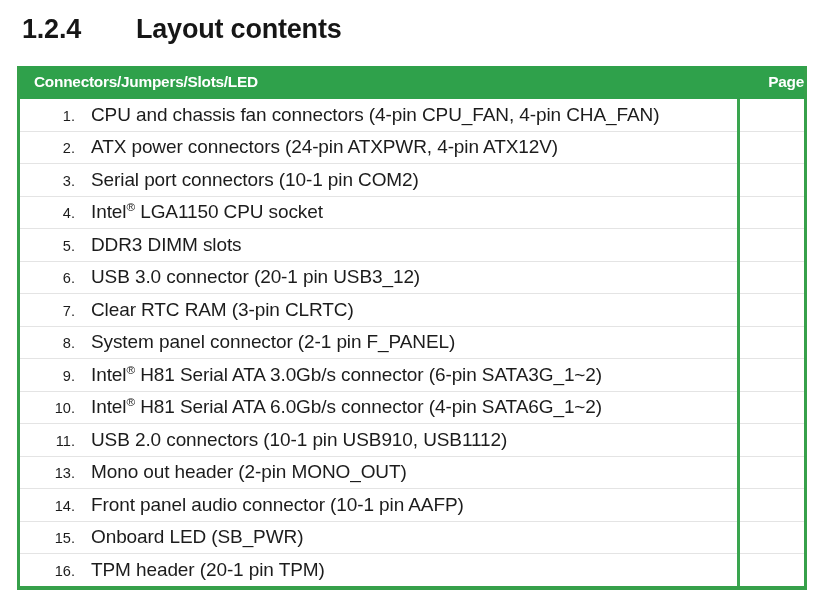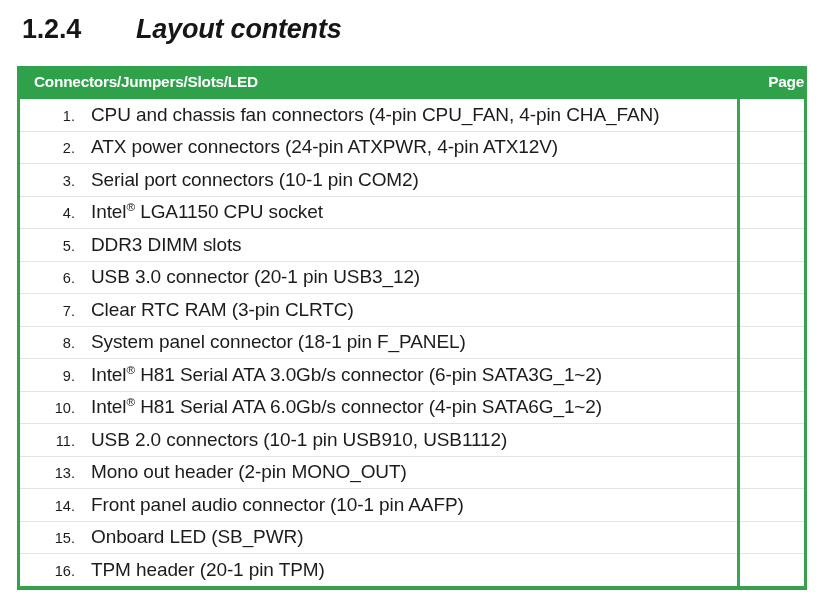--- a/index.html
+++ b/index.html
@@ -31,21 +31,20 @@
     font-size: 27px;
     letter-spacing: -0.2px;
     color: #161616;
   }
   .section-number {
     width: 114px;
     flex: 0 0 114px;
   }
   .section-title {
     flex: 1 1 auto;
-    font-style: italic;
   }
 
   
   .table-wrap {
     margin: 21px 17px 0 17px;
     border: 3px solid #36a04a;
     border-top-width: 0;
     border-bottom-width: 4px;
     background: #ffffff;
     box-sizing: border-box;
@@ -211,21 +210,21 @@
                 <span class="row-index">7.</span>
                 <span class="row-text"><span>Clear RTC RAM (3-pin CLRTC)</span></span>
               </div>
             </td>
             <td class="cell-page"></td>
           </tr>
           <tr class="table-row">
             <td class="cell-desc">
               <div class="desc-inner">
                 <span class="row-index">8.</span>
-                <span class="row-text"><span>System panel connector (18-1 pin F_PANEL)</span></span>
+                <span class="row-text"><span>System panel connector (2-1 pin F_PANEL)</span></span>
               </div>
             </td>
             <td class="cell-page"></td>
           </tr>
           <tr class="table-row">
             <td class="cell-desc">
               <div class="desc-inner">
                 <span class="row-index">9.</span>
                 <span class="row-text"><span>Intel</span><sup>®</sup><span> H81 Serial ATA 3.0Gb/s connector (6-pin SATA3G_1~2)</span></span>
               </div>

